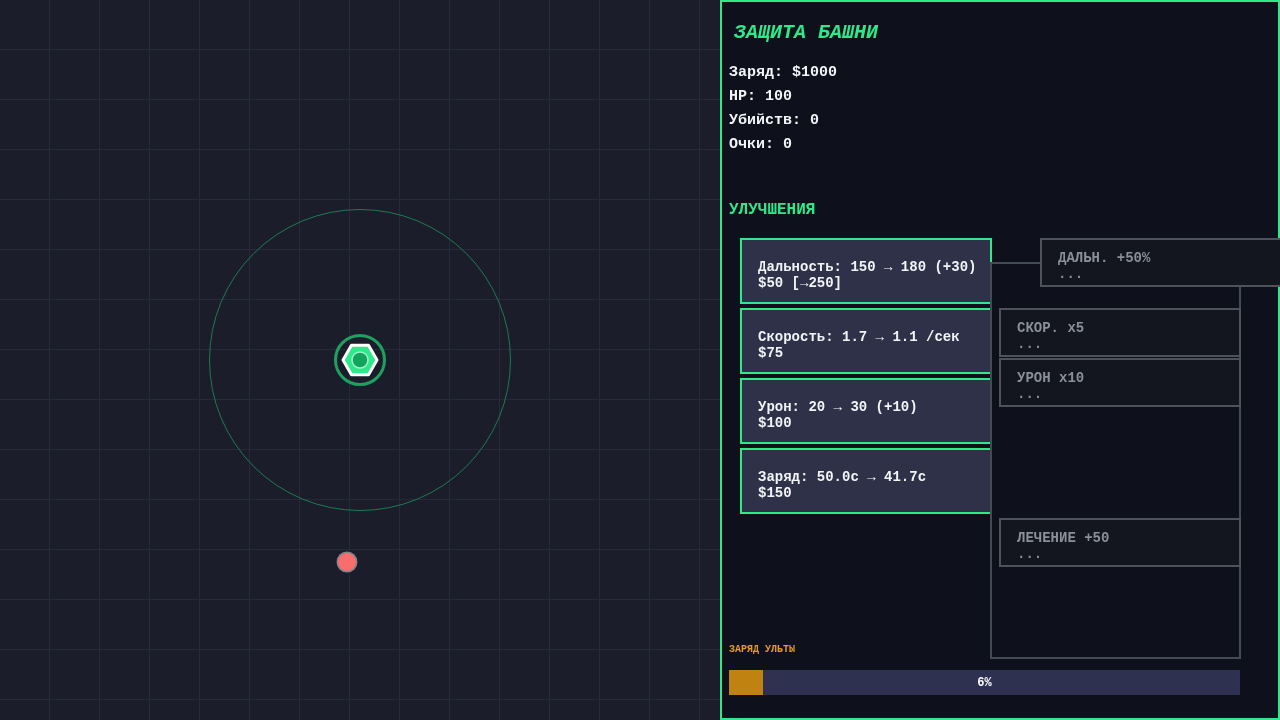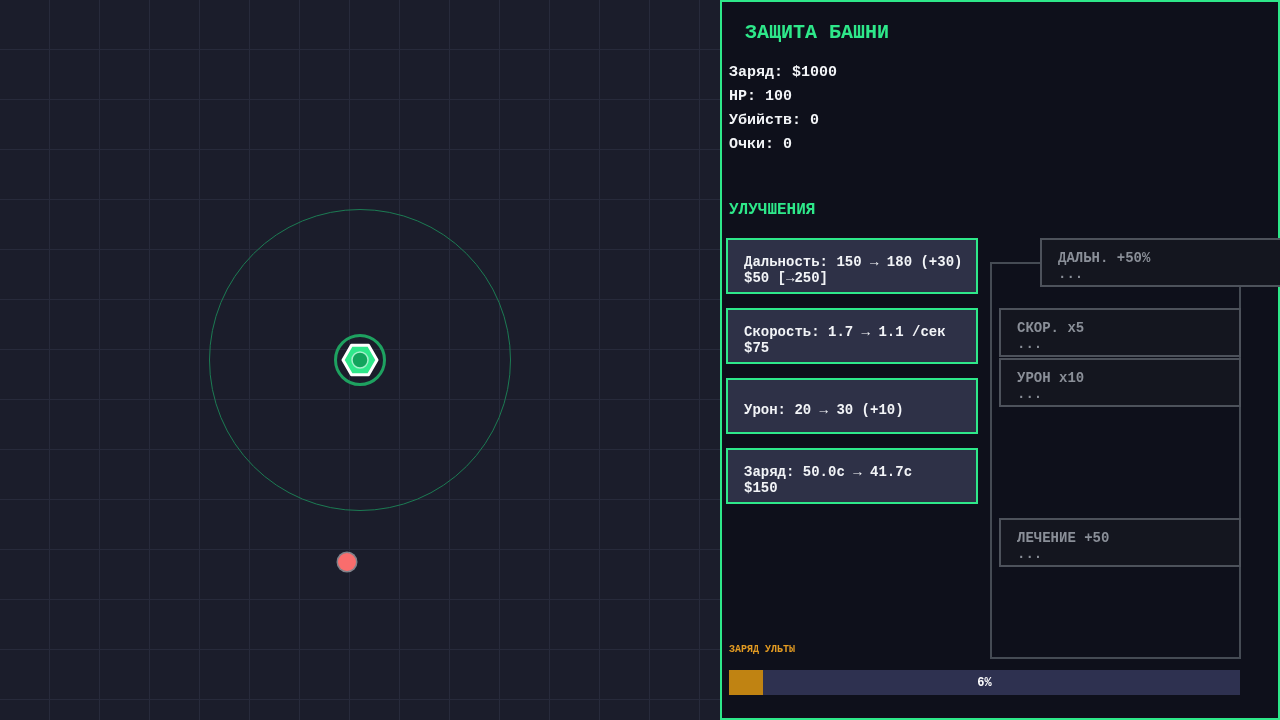--- a/index.html
+++ b/index.html
@@ -45,33 +45,33 @@
     box-shadow:0 0 0 1.5px rgba(255,255,255,.45);
   }
 
   
   .panel{
     position:absolute;left:720px;top:0;width:560px;height:720px;
     background:var(--panel-bg);
     box-shadow:inset 0 0 0 2px var(--green);
   }
   .panel .title{
-    position:absolute;left:25px;top:21px;
-    font-size:20px;font-weight:bold;color:var(--green);letter-spacing:0;
+    position:absolute;left:14px;top:21px;
+    font-size:20px;font-weight:bold;color:var(--green);letter-spacing:0;font-style:italic;
   }
   .stat{
     position:absolute;left:9px;font-size:15px;font-weight:bold;color:var(--white);
   }
   .stat.s0{top:64px;} .stat.s1{top:88px;} .stat.s2{top:112px;} .stat.s3{top:136px;}
   .upgrades-header{
     position:absolute;left:9px;top:201px;
     font-size:16px;font-weight:bold;color:var(--green);
   }
   .upg-btn{
-    position:absolute;left:6px;width:252px;height:56px;
+    position:absolute;left:20px;width:252px;height:66px;
     background:var(--btn-bg);border:2px solid var(--green);
     color:var(--white);font-family:inherit;font-size:14px;font-weight:bold;
     text-align:left;padding:7px 0 0 16px;line-height:16px;cursor:pointer;
   }
   .upg-btn.u0{top:238px;} .upg-btn.u1{top:308px;} .upg-btn.u2{top:378px;} .upg-btn.u3{top:448px;}
   .mega-container{
     position:absolute;left:270px;top:262px;width:251px;height:397px;
     border:2px solid #454b54;
   }
   .mega-btn{
@@ -125,20 +125,21 @@
     <button class="upg-btn u0">
       <div>Дальность: 150 → 180 (+30)</div>
       <div>$50 [→250]</div>
     </button>
     <button class="upg-btn u1">
       <div>Скорость: 1.7 → 1.1 /сек</div>
       <div>$75</div>
     </button>
     <button class="upg-btn u2">
       <div>Урон: 20 → 30 (+10)</div>
+      <div>$100</div>
     </button>
     <button class="upg-btn u3">
       <div>Заряд: 50.0с → 41.7с</div>
       <div>$150</div>
     </button>
 
     <div class="mega-container"></div>
 
     <button class="mega-btn m0">
       <div>ДАЛЬН. +50%</div>

